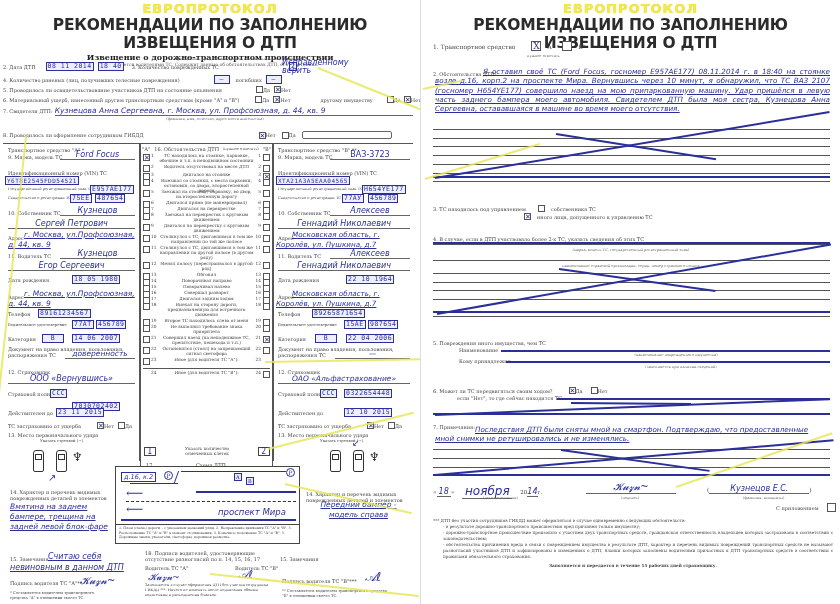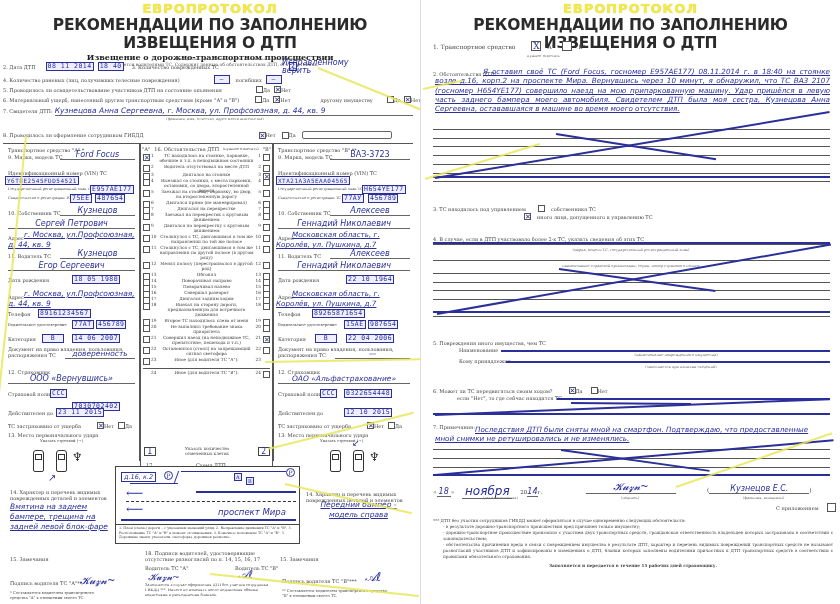--- a/index.html
+++ b/index.html
@@ -156,20 +156,21 @@
   <div class="f" style="left:8px; top:432px;">13. Место первоначального удара</div>
   <div class="f" style="left:40px; top:438px; font-size:3.8px;">Указать стрелкой (→)</div>
   <div class="car" style="left:33px; top:450px;"></div>
   <div class="car" style="left:56px; top:450px;"></div>
   <div class="bike" style="left:72px; top:450px;">♆</div>
   <div class="hwv" style="left:48px; top:472px; font-size:10px;">↗</div>
 
   <div class="f" style="left:10px; top:490px; width:110px; white-space:normal; line-height:5.5px;">14. Характер и перечень видимых поврежденных деталей и элементов</div>
   <div class="hwv" style="left:10px; top:502px; width:105px; font-size:7.5px; white-space:normal; line-height:10px; text-decoration:underline;">Вмятина на заднем бампере, трещина на задней левой блок-фаре</div>
   <div class="f" style="left:10px; top:556px;">15. Замечания</div>
+  <div class="hwv" style="left:10px; top:551px; width:125px; font-size:8px; white-space:normal; line-height:11px; text-indent:38px; text-decoration:underline;">Считаю себя невиновным в данном ДТП</div>
   <div class="f" style="left:10px; top:580px;">Подпись водителя ТС "А"**</div>
   <div class="hwv" style="left:80px; top:575px; font-size:10px;">𝓚𝓾𝔃𝓷~</div>
   <div class="f" style="left:10px; top:590px; width:90px; white-space:normal; line-height:5px; font-size:3.8px;">* Составляется водителем транспортного средства "А" в отношении своего ТС.</div>
 
   <div class="row" style="left:142px; top:146px; width:129px; justify-content:space-between;">
     <span class="lbl">"А"</span>
     <span class="lbl">16. Обстоятельства ДТП</span>
     <span class="lbl" style="font-size:3.6px;">(нужное отметить)</span>
     <span class="lbl">"В"</span>
   </div>

